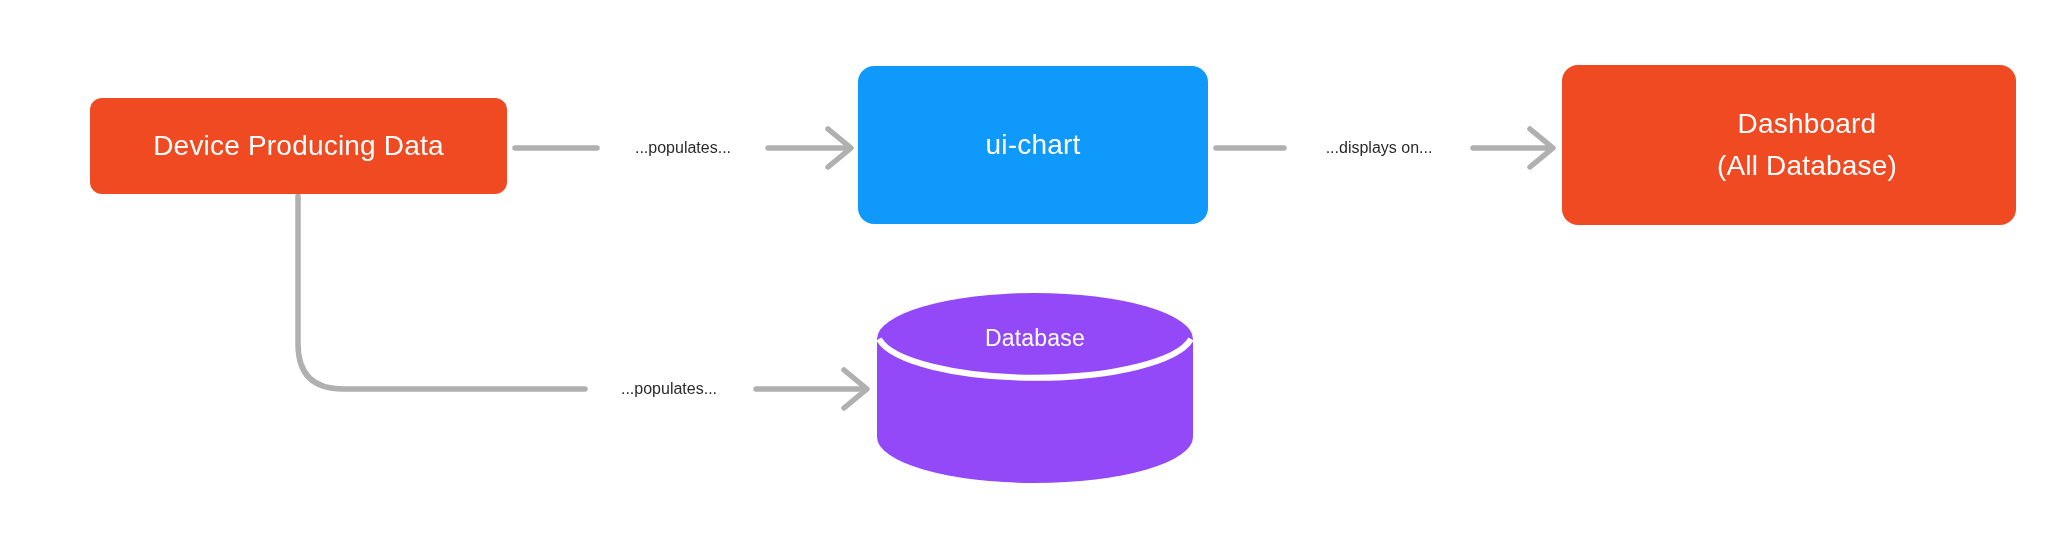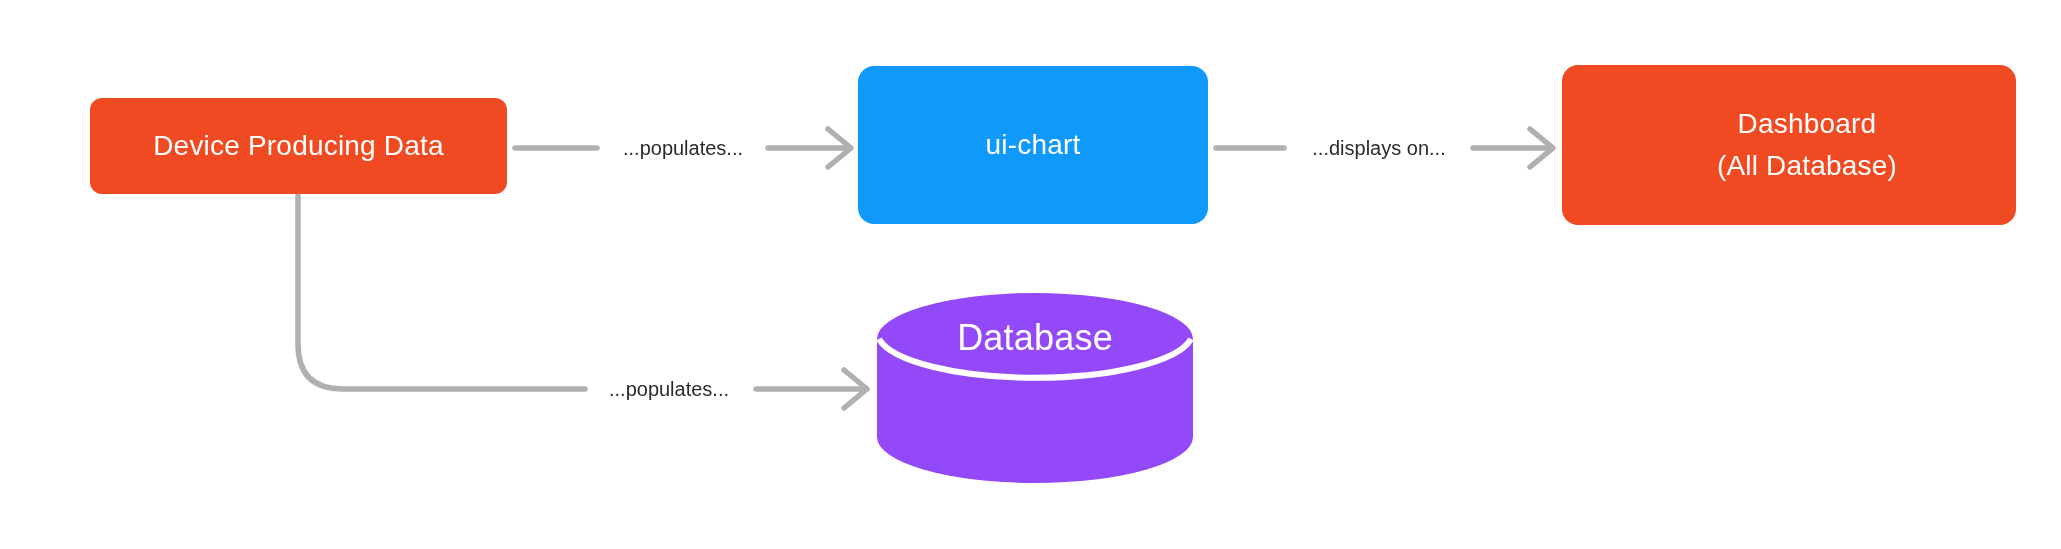--- a/index.html
+++ b/index.html
@@ -31,31 +31,31 @@
   #node-device    { left: 90px;   top: 98px;  width: 417px; height: 96px;  border-radius: 12px; }
   #node-ui-chart  { left: 858px;  top: 66px;  width: 350px; height: 158px; border-radius: 16px; }
   #node-dashboard { left: 1562px; top: 65px;  width: 418px; height: 160px; border-radius: 16px; padding-left: 36px; }
   #node-database  { left: 877px;  top: 293px; width: 316px; height: 190px; }
   #node-database .cyl-svg { position: absolute; inset: 0; }
   #node-database .cyl-label {
     position: absolute;
     left: 0; right: 0;
     top: 24px;
     color: #ffffff;
-    font-size: 36px;
+    font-size: 23px;
   }
   .connectors {
     position: absolute;
     inset: 0;
     pointer-events: none;
   }
   .edge-label {
     position: absolute;
     transform: translate(-50%, -50%);
-    font-size: 20px;
+    font-size: 16px;
     color: #2b2b2b;
     white-space: nowrap;
   }
   #edge-label-1 { left: 683px;  top: 148px; }
   #edge-label-2 { left: 1379px; top: 148px; }
   #edge-label-3 { left: 669px;  top: 389px; }
 </style>
 </head>
 <body>
 

